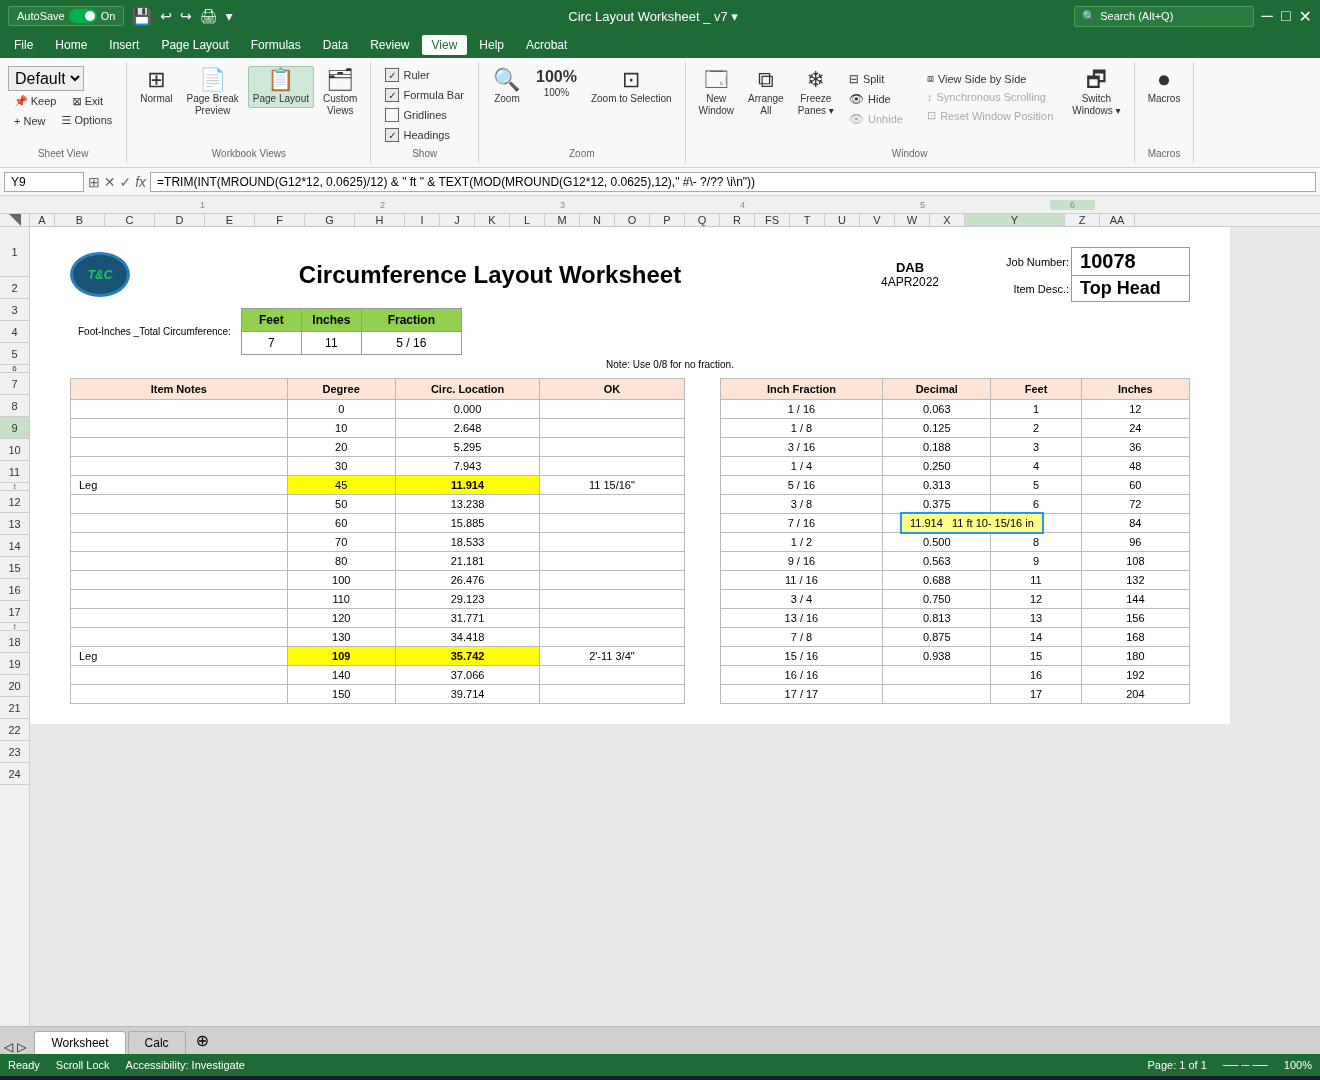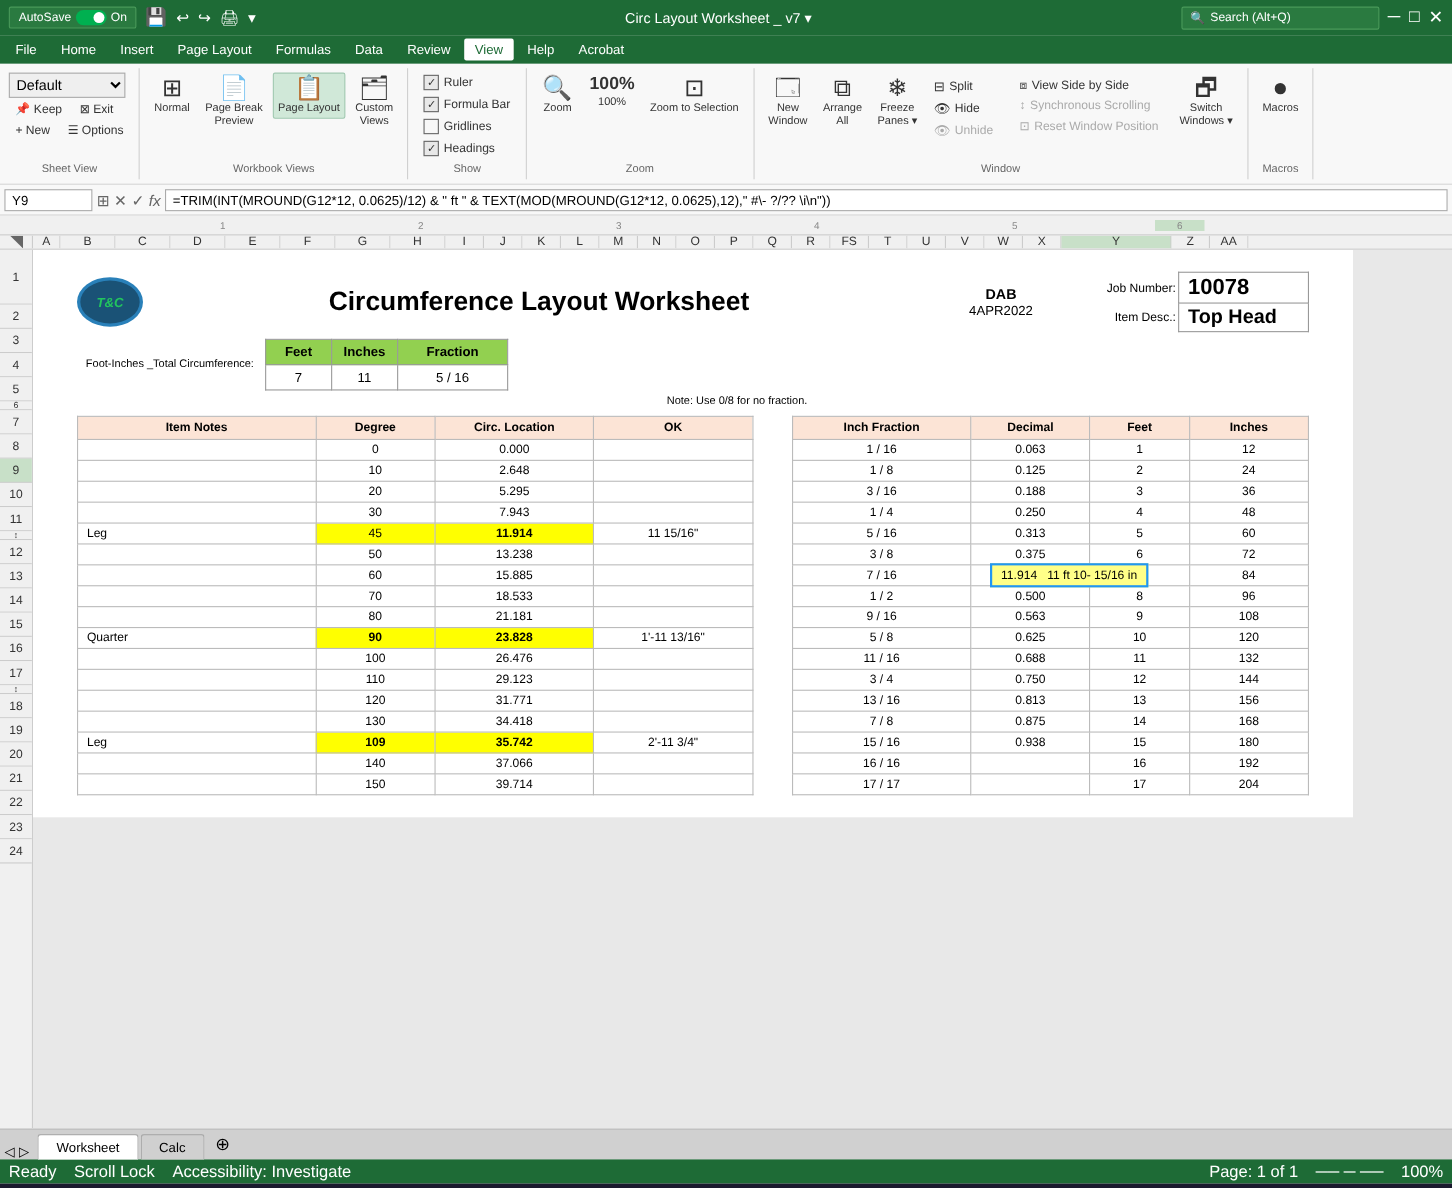--- a/index.html
+++ b/index.html
@@ -193,21 +193,21 @@
     .tab-add { padding: 4px 8px; font-size: 16px; cursor: pointer; }
 
     
     .status-bar {
       background: #1e6b36;
       color: white;
       height: 22px;
       display: flex;
       align-items: center;
       padding: 0 8px;
-      font-size: 15px;
+      font-size: 11px;
       gap: 16px;
     }
     .status-right { margin-left: auto; display: flex; gap: 16px; align-items: center; }
 
     
     .taskbar {
       background: #1a1a2e;
       height: 48px;
       display: flex;
       align-items: center;
@@ -282,21 +282,21 @@
   <span class="menu-item active">View</span>
   <span class="menu-item">Help</span>
   <span class="menu-item">Acrobat</span>
 </div>
 
 <div class="ribbon">
 
   <div class="ribbon-group">
     <div class="ribbon-group-content">
       <div style="display:flex; flex-direction:column; gap:2px;">
-        <select style="font-size:13px; padding:2px; width:106px; border:1px solid #aaa;">
+        <select style="font-size:16px; padding:2px; width:76px; border:1px solid #aaa;">
           <option>Default</option>
         </select>
         <div style="display:flex; gap:4px; font-size:10px;">
           <span class="ribbon-small-btn">📌 Keep</span>
           <span class="ribbon-small-btn">⊠ Exit</span>
         </div>
         <div style="display:flex; gap:4px; font-size:10px;">
           <span class="ribbon-small-btn">+ New</span>
           <span class="ribbon-small-btn">☰ Options</span>
         </div>
@@ -700,31 +700,20 @@
     <td style="">80</td>
     <td style="">21.181</td>
     <td></td>
     <td style="border:none; background:white;"></td>
     <td>9 / 16</td>
     <td>0.563</td>
     <td>9</td>
     <td>108</td>
   </tr>
               <tr>
-    <td style="font-weight:normal; text-align:left; padding-left:8px;">Quarter</td>
-    <td style="background:#ffff00; font-weight:bold;">90</td>
-    <td style="background:#ffff00; font-weight:bold;">23.828</td>
-    <td>1'-11 13/16"</td>
-    <td style="border:none; background:white;"></td>
-    <td>5 / 8</td>
-    <td>0.625</td>
-    <td>10</td>
-    <td>120</td>
-  </tr>
-              <tr>
     <td style=""></td>
     <td style="">100</td>
     <td style="">26.476</td>
     <td></td>
     <td style="border:none; background:white;"></td>
     <td>11 / 16</td>
     <td>0.688</td>
     <td>11</td>
     <td>132</td>
   </tr>

